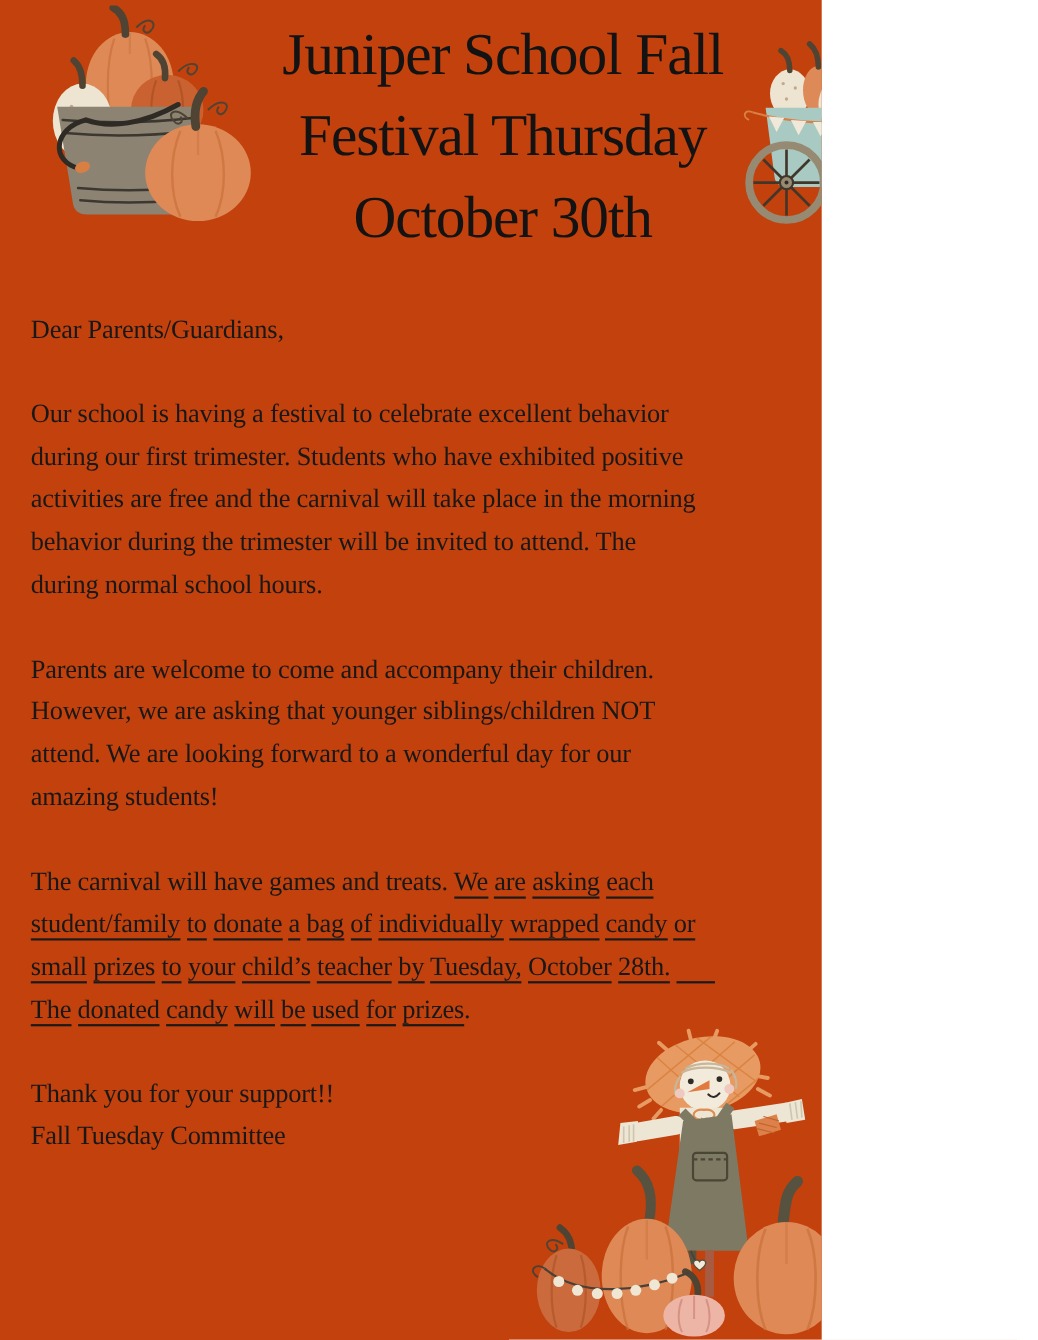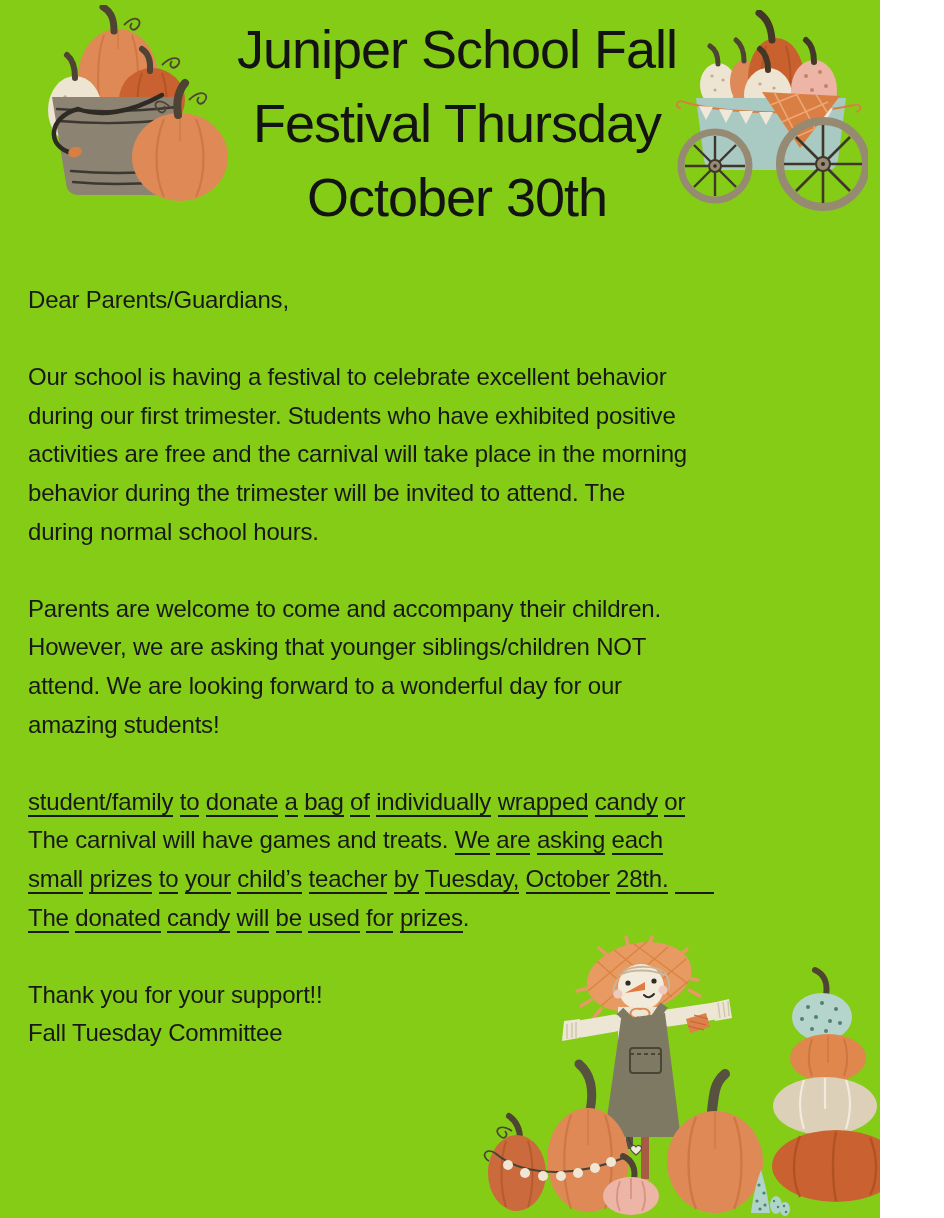--- a/index.html
+++ b/index.html
@@ -1,17 +1,17 @@
 <!DOCTYPE html>
 <html><head>
 <meta charset="utf-8">
 <style>
   html,body{margin:0;padding:0;background:#ffffff;}
-  .page{position:relative;width:880px;height:1218px;background:#84cc16;overflow:hidden;
-        font-family:Liberation Sans, sans-serif;color:#161616;}
+  .page{position:relative;width:747px;height:1218px;background:#c2410c;overflow:hidden;
+        font-family:Liberation Serif, serif;color:#161616;}
   .title{position:absolute;left:142px;top:12px;width:630px;text-align:center;
          font-size:54px;line-height:74px;letter-spacing:-1px;color:#131313;font-weight:500;}
   .illu{position:absolute;}
   .illu-bucket{left:30px;top:5px;width:200px;height:200px;}
   .illu-wagon{left:668px;top:10px;width:200px;height:210px;}
   .illu-scare{left:468px;top:933px;width:472px;height:285px;}
   .bodytext{position:absolute;left:28px;top:281px;width:905px;
             font-size:24px;line-height:38.6px;letter-spacing:-0.2px;color:#181818;}
   .ln{min-height:38.6px;white-space:nowrap;}
   .uw{border-bottom:2.6px solid #1a1a1a;}
@@ -164,22 +164,22 @@
     <div class="ln">during our first trimester. Students who have exhibited positive</div>
     <div class="ln">activities are free and the carnival will take place in the morning</div>
     <div class="ln">behavior during the trimester will be invited to attend. The</div>
     <div class="ln">during normal school hours.</div>
     <div class="ln"></div>
     <div class="ln">Parents are welcome to come and accompany their children.</div>
     <div class="ln">However, we are asking that younger siblings/children NOT</div>
     <div class="ln">attend. We are looking forward to a wonderful day for our</div>
     <div class="ln">amazing students!</div>
     <div class="ln"></div>
+    <div class="ln"><span>The carnival will have games and treats. </span><span class="u"><span class="uw">We</span> <span class="uw">are</span> <span class="uw">asking</span> <span class="uw">each</span></span></div>
     <div class="ln"><span class="u"><span class="uw">student/family</span> <span class="uw">to</span> <span class="uw">donate</span> <span class="uw">a</span> <span class="uw">bag</span> <span class="uw">of</span> <span class="uw">individually</span> <span class="uw">wrapped</span> <span class="uw">candy</span> <span class="uw">or</span></span></div>
-    <div class="ln"><span>The carnival will have games and treats. </span><span class="u"><span class="uw">We</span> <span class="uw">are</span> <span class="uw">asking</span> <span class="uw">each</span></span></div>
     <div class="ln"><span class="u"><span class="uw">small</span> <span class="uw">prizes</span> <span class="uw">to</span> <span class="uw">your</span> <span class="uw">child’s</span> <span class="uw">teacher</span> <span class="uw">by</span> <span class="uw">Tuesday,</span> <span class="uw">October</span> <span class="uw">28th.</span></span> <span class="uw">&nbsp;&nbsp;&nbsp;&nbsp;&nbsp;&nbsp;</span></div>
     <div class="ln"><span class="u"><span class="uw">The</span> <span class="uw">donated</span> <span class="uw">candy</span> <span class="uw">will</span> <span class="uw">be</span> <span class="uw">used</span> <span class="uw">for</span> <span class="uw">prizes</span></span><span>.</span></div>
     <div class="ln"></div>
     <div class="ln">Thank you for your support!!</div>
     <div class="ln">Fall Tuesday Committee</div>
   </div>
 
   <div class="illu illu-scare">
     <svg viewBox="0 0 472 285" width="472" height="285">
       <g>

